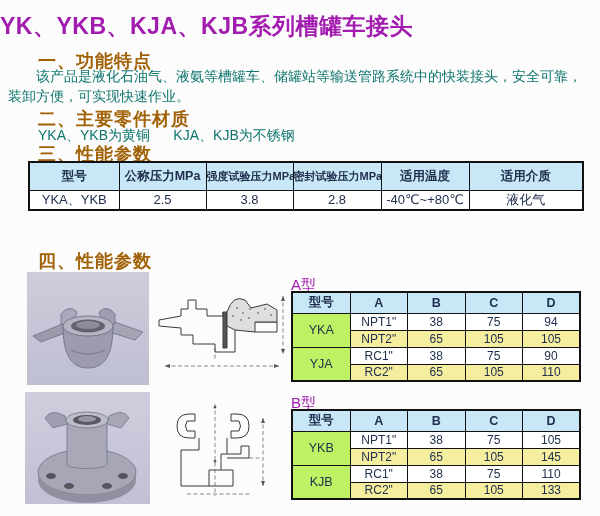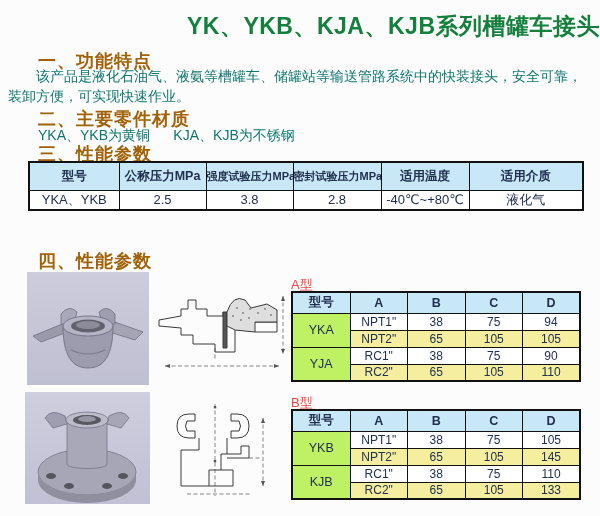--- a/index.html
+++ b/index.html
@@ -7,22 +7,22 @@
   body {
     position:relative;
     background:#fcfcfc;
     font-family:"Liberation Sans","DejaVu Sans",sans-serif;
     color:#1a1a1a;
     overflow:hidden;
   }
   .abs { position:absolute; }
   .page-title {
     top:11px; left:0; width:600px;
-    text-align:right;
-    font-size:23px; font-weight:bold; color:#15803d;
+    text-align:left;
+    font-size:23px; font-weight:bold; color:#a21caf;
     letter-spacing:0.5px;
   }
   .sec-heading {
     font-size:18px; font-weight:bold; color:#a16207;
     letter-spacing:1px;
   }
   .body-text {
     font-size:14px; color:#0f766e; line-height:20px;
   }
   .para { left:8px; top:66px; width:586px; text-indent:2em; }
@@ -36,21 +36,21 @@
     overflow:hidden; white-space:nowrap;
   }
   .perf-table { left:28px; top:161px; width:554px; }
   .perf-table table { width:554px; border:2px solid #111; }
   .perf-table th { height:28px; background:#c8e8f8; font-size:12.5px; font-weight:bold; }
   .perf-table th.small { font-size:11px; }
   .perf-table td { height:16px; font-size:13px; }
   .row-y td { background:#f5ee9e; }
   .row-w td { background:#fff; }
 
-  .dim-label { font-size:13px; color:#ef4444; font-weight:normal; }
+  .dim-label { font-size:15px; color:#a21caf; font-weight:normal; }
   .dim-table table { width:288px; border:2px solid #111; }
   .dim-table th { height:21px; background:#c8e8f8; font-size:12.5px; font-weight:bold; }
   .dim-table td { height:17px; font-size:12px; }
   .dim-table td.model { background:#bef264; font-size:12.5px; }
   .dim-table col.c0 { width:58px; }
   .dim-table col.c  { width:57.5px; }
 
   svg { display:block; }
 </style>
 </head>

